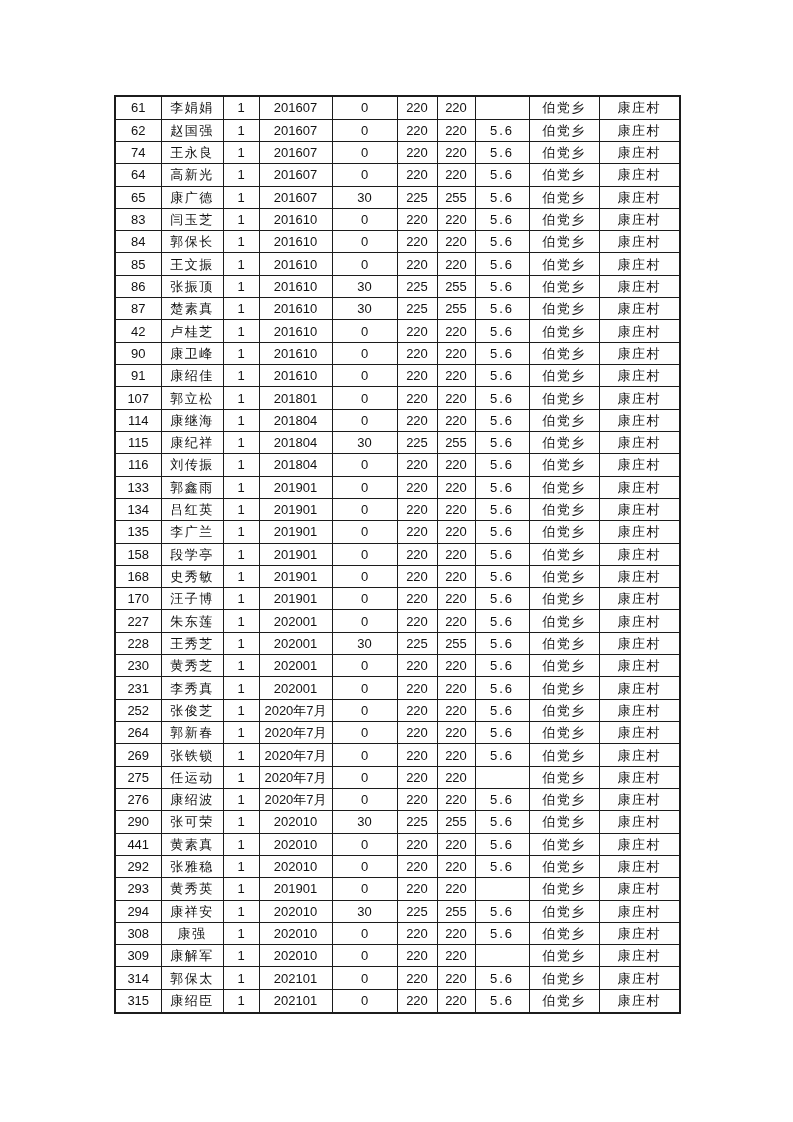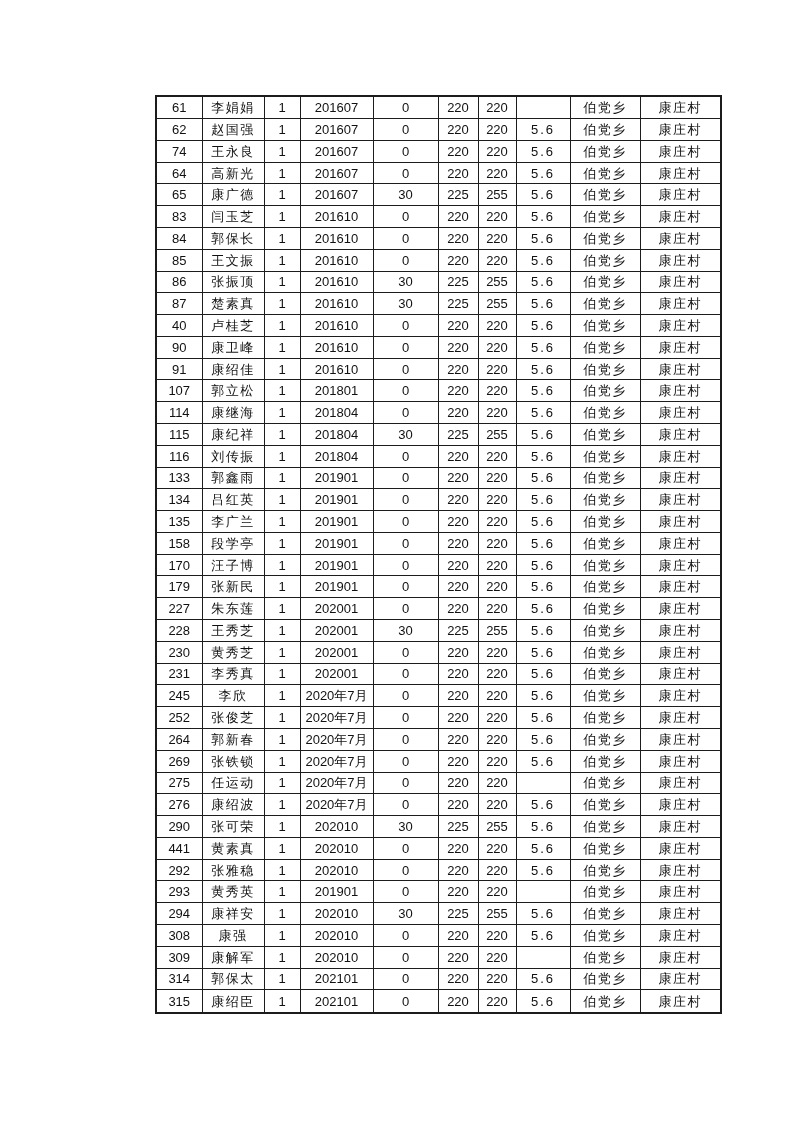--- a/index.html
+++ b/index.html
@@ -20,21 +20,20 @@
   }
   table.records {
     position: absolute;
     left: 114px;
     top: 95px;
     width: 565px;
     height: 919px;
     border-collapse: collapse;
     table-layout: fixed;
     border: 2px solid #1c1c1c;
-    margin-left: 41px;
   }
   table.records td {
     border: 1px solid #1c1c1c;
     text-align: center;
     vertical-align: middle;
     font-size: 13px;
     line-height: 1;
     white-space: nowrap;
     overflow: hidden;
     padding: 0;
@@ -191,21 +190,21 @@
           <td>1</td>
           <td>201610</td>
           <td>30</td>
           <td>225</td>
           <td>255</td>
           <td class="fee">5.6</td>
           <td class="zh">伯党乡</td>
           <td class="zh">康庄村</td>
         </tr>
         <tr>
-          <td>40</td>
+          <td>42</td>
           <td class="zh">卢桂芝</td>
           <td>1</td>
           <td>201610</td>
           <td>0</td>
           <td>220</td>
           <td>220</td>
           <td class="fee">5.6</td>
           <td class="zh">伯党乡</td>
           <td class="zh">康庄村</td>
         </tr>
@@ -323,44 +322,44 @@
           <td>1</td>
           <td>201901</td>
           <td>0</td>
           <td>220</td>
           <td>220</td>
           <td class="fee">5.6</td>
           <td class="zh">伯党乡</td>
           <td class="zh">康庄村</td>
         </tr>
         <tr>
+          <td>168</td>
+          <td class="zh">史秀敏</td>
+          <td>1</td>
+          <td>201901</td>
+          <td>0</td>
+          <td>220</td>
+          <td>220</td>
+          <td class="fee">5.6</td>
+          <td class="zh">伯党乡</td>
+          <td class="zh">康庄村</td>
+        </tr>
+        <tr>
           <td>170</td>
           <td class="zh">汪子博</td>
           <td>1</td>
           <td>201901</td>
           <td>0</td>
           <td>220</td>
           <td>220</td>
           <td class="fee">5.6</td>
           <td class="zh">伯党乡</td>
           <td class="zh">康庄村</td>
         </tr>
         <tr>
-          <td>179</td>
-          <td class="zh">张新民</td>
-          <td>1</td>
-          <td>201901</td>
-          <td>0</td>
-          <td>220</td>
-          <td>220</td>
-          <td class="fee">5.6</td>
-          <td class="zh">伯党乡</td>
-          <td class="zh">康庄村</td>
-        </tr>
-        <tr>
           <td>227</td>
           <td class="zh">朱东莲</td>
           <td>1</td>
           <td>202001</td>
           <td>0</td>
           <td>220</td>
           <td>220</td>
           <td class="fee">5.6</td>
           <td class="zh">伯党乡</td>
           <td class="zh">康庄村</td>
@@ -387,32 +386,20 @@
           <td>220</td>
           <td class="fee">5.6</td>
           <td class="zh">伯党乡</td>
           <td class="zh">康庄村</td>
         </tr>
         <tr>
           <td>231</td>
           <td class="zh">李秀真</td>
           <td>1</td>
           <td>202001</td>
-          <td>0</td>
-          <td>220</td>
-          <td>220</td>
-          <td class="fee">5.6</td>
-          <td class="zh">伯党乡</td>
-          <td class="zh">康庄村</td>
-        </tr>
-        <tr>
-          <td>245</td>
-          <td class="zh">李欣</td>
-          <td>1</td>
-          <td>2020年7月</td>
           <td>0</td>
           <td>220</td>
           <td>220</td>
           <td class="fee">5.6</td>
           <td class="zh">伯党乡</td>
           <td class="zh">康庄村</td>
         </tr>
         <tr>
           <td>252</td>
           <td class="zh">张俊芝</td>

